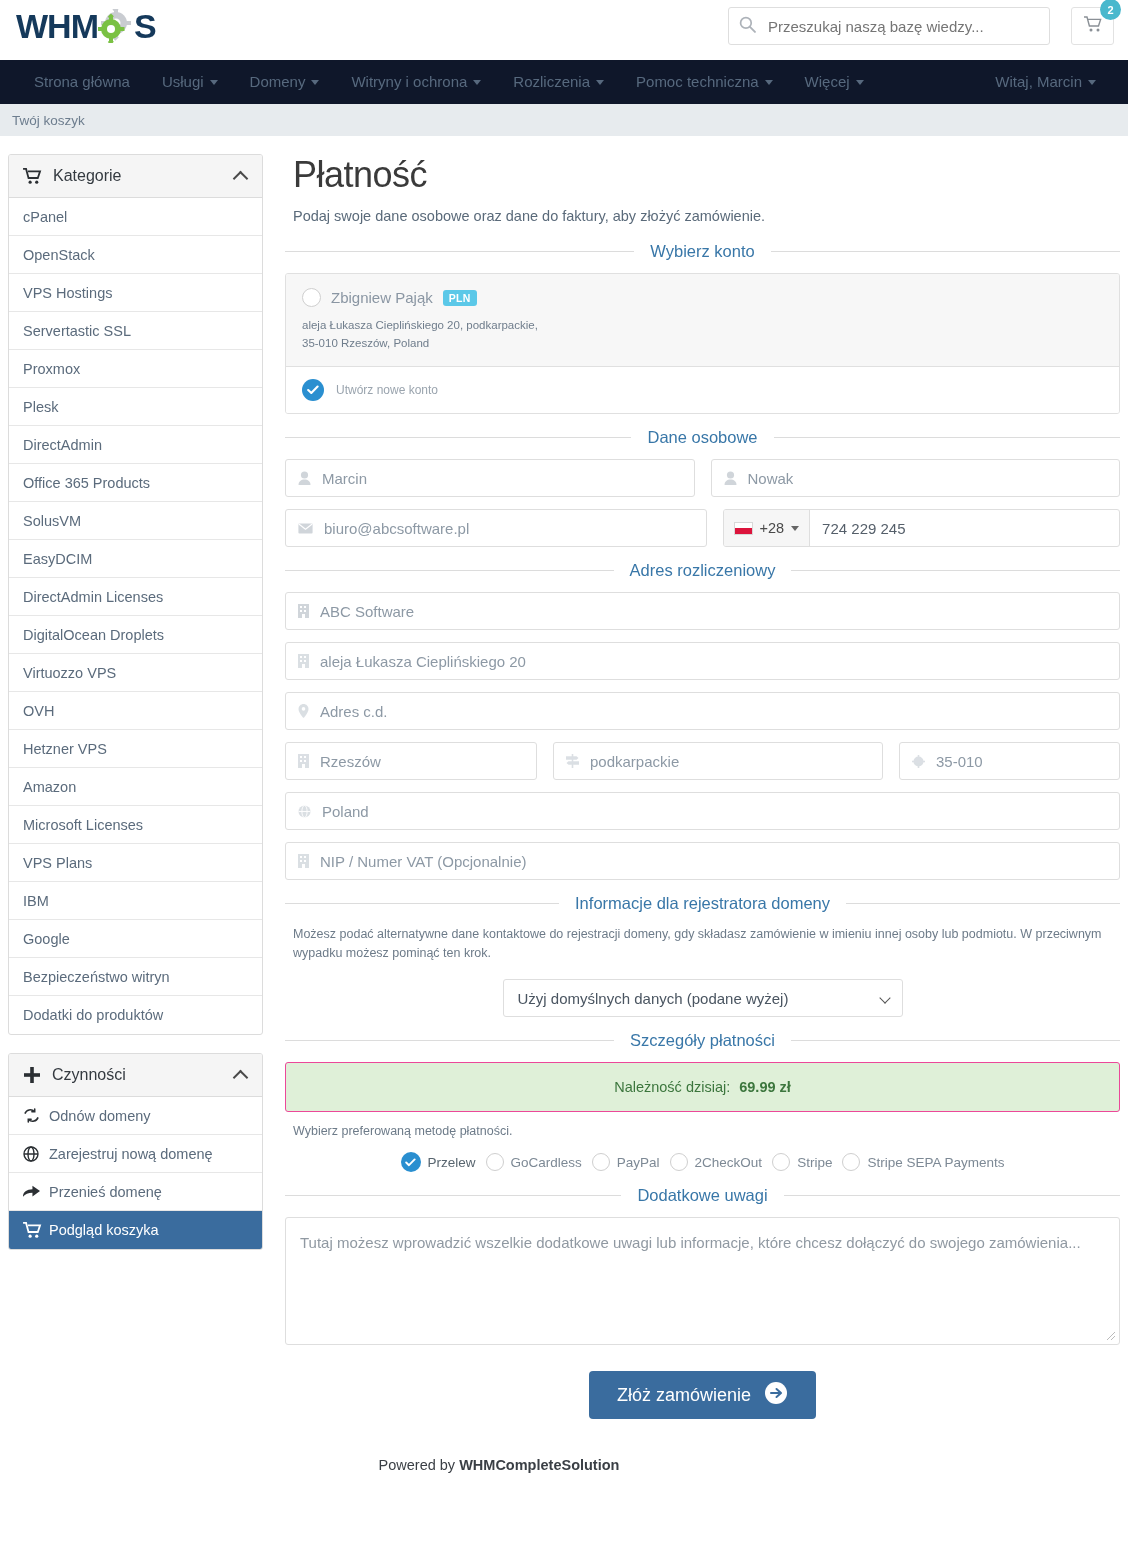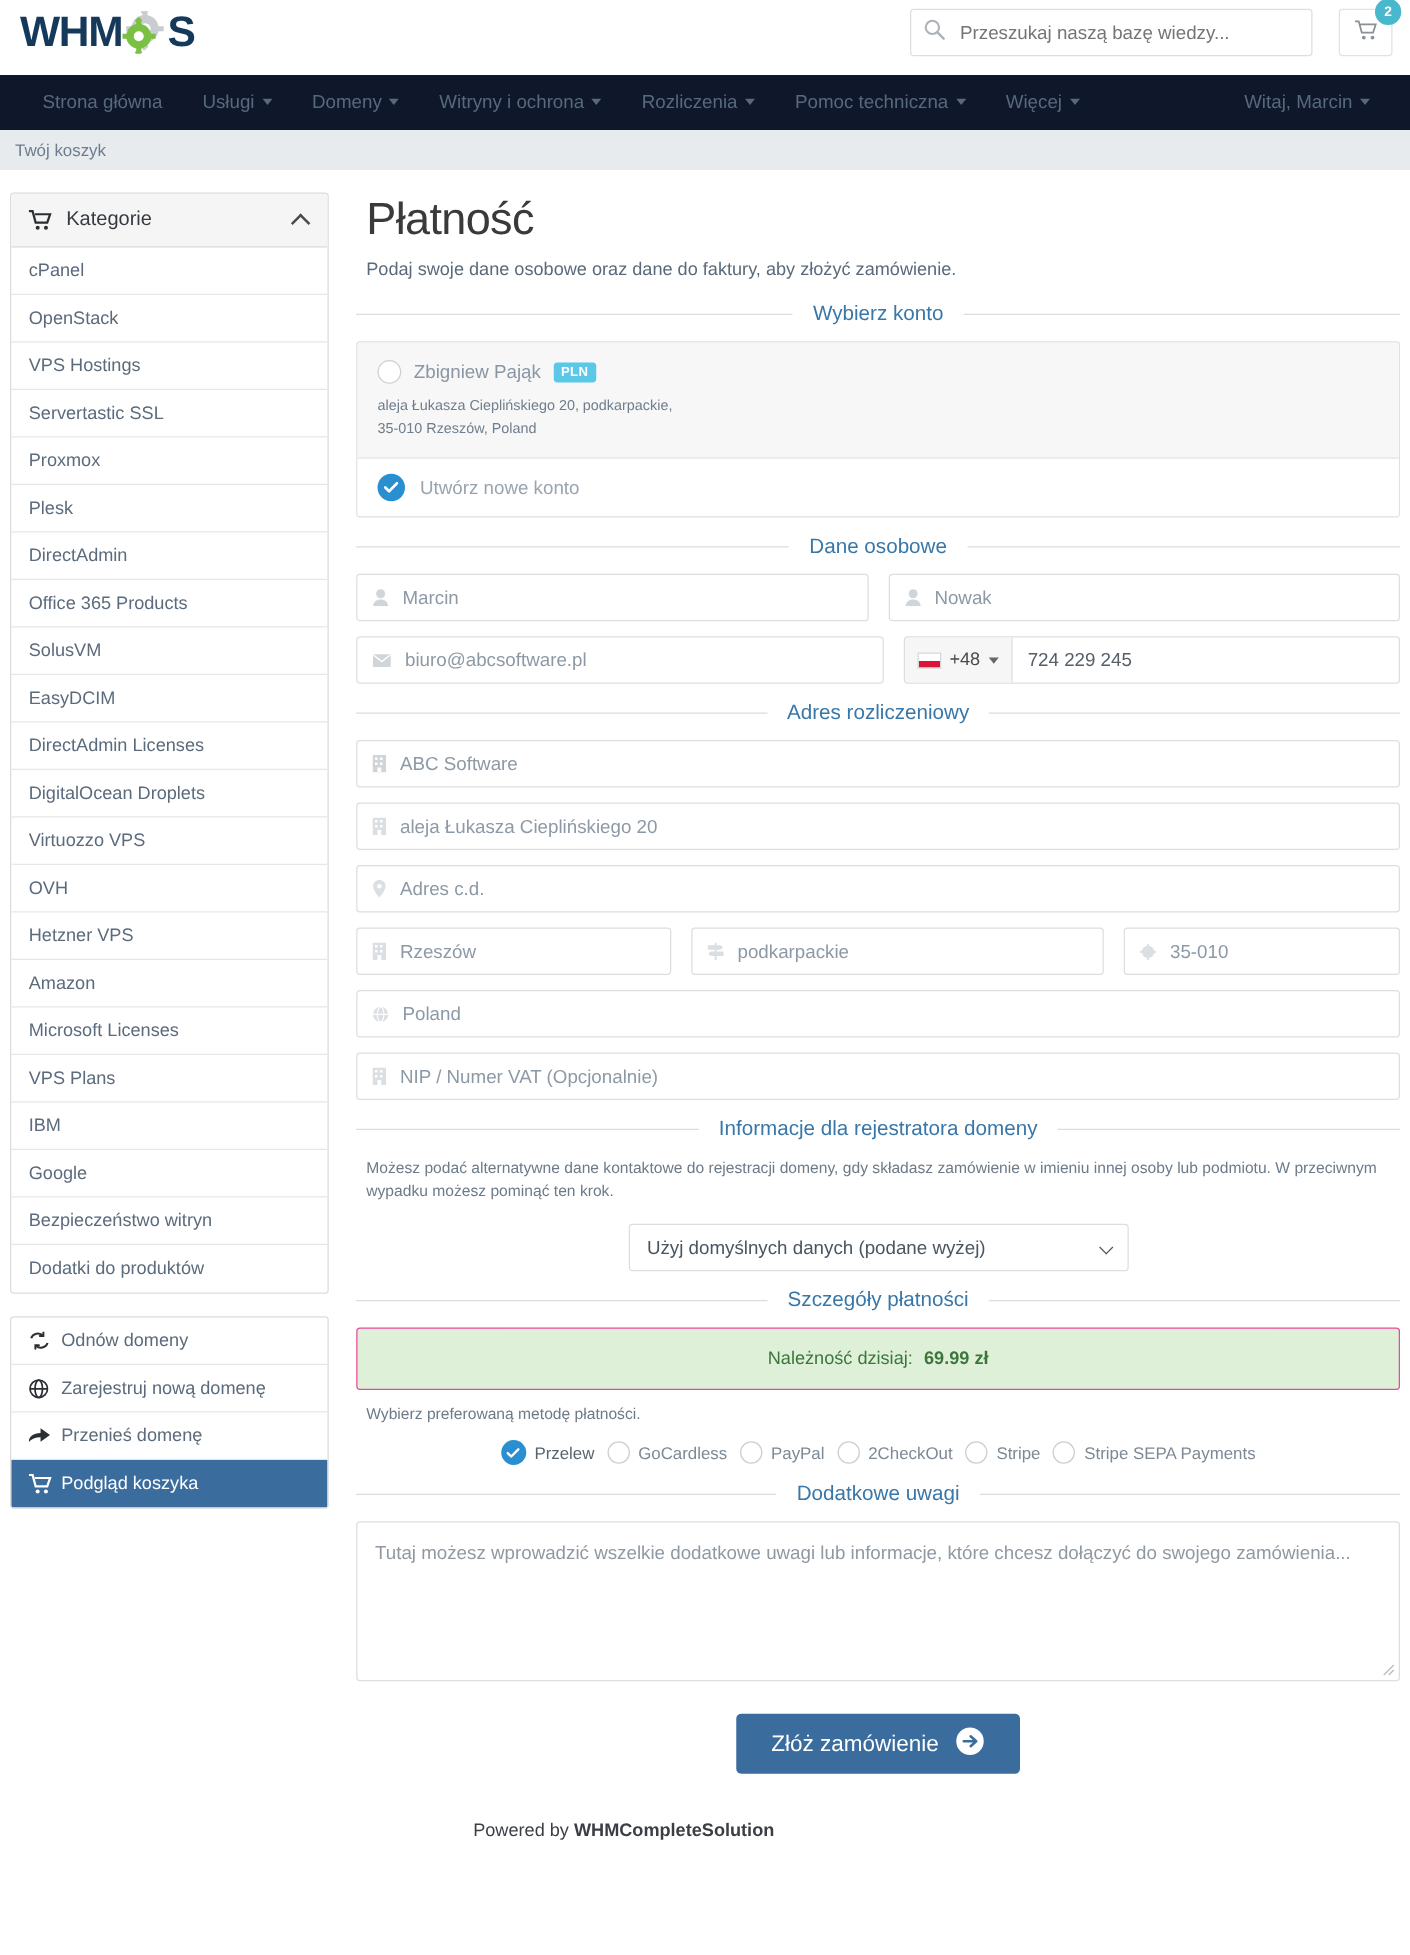--- a/index.html
+++ b/index.html
@@ -246,21 +246,21 @@
     border-radius: 3px;
     letter-spacing: .3px;
   }
   .acct-addr {
     font-size: 11.5px;
     color: #6f7d8c;
     margin-top: 9px;
     line-height: 18px;
   }
   .new-acct-label {
-    font-size: 15px;
+    font-size: 12px;
     color: #9aa4ae;
     margin-left: 12px;
     text-align: right;
   }
 
   
   .row { display: flex; gap: 16px; margin-bottom: 12px; }
   .field {
     flex: 1;
     height: 38px;
@@ -598,20 +598,30 @@
         <div class="panel-item">
             <span>Bezpieczeństwo witryn</span>
           </div>
         <div class="panel-item">
             <span>Dodatki do produktów</span>
           </div>
       </div>
     </div>
 
     <div class="panel">
+      <div class="panel-head">
+        <span class="ph-icon">
+          <svg width="18" height="18" viewBox="0 0 18 18" fill="#2b2f33">
+              <rect x="7.2" y="1" width="3.6" height="16"></rect>
+              <rect x="1" y="7.2" width="16" height="3.6"></rect>
+            </svg>
+        </span>
+        <span>Czynności</span>
+        <i class="chevron-up"></i>
+      </div>
       <div>
         <div class="panel-item">
           <span class="li-icon">
             <svg width="17" height="15" viewBox="0 0 18 16" fill="none" stroke="#2b2f33" stroke-width="1.7">
               <path d="M2 6a6 6 0 0 1 10-2.2M16 10a6 6 0 0 1-10 2.2"></path>
               <path d="M12.4 1v3h-3M5.6 15v-3h3" stroke-linecap="round"></path>
             </svg>
           </span>
           <span>Odnów domeny</span>
         </div>
@@ -713,21 +723,21 @@
           <svg width="15" height="11" viewBox="0 0 15 11" fill="#b4bcc4">
               <rect x="0.4" y="0.4" width="14.2" height="10.2" rx="1"></rect>
               <polyline points="0.8,1 7.5,6.2 14.2,1" fill="none" stroke="#fff" stroke-width="1.2"></polyline>
             </svg>
         </span>
         <span class="f-val">biuro@abcsoftware.pl</span>
       </div>
       <div class="phone-group">
         <div class="phone-prefix">
           <span class="flag-pl"></span>
-          <span>+48</span>
+          <span>+28</span>
           <span class="mini-caret"></span>
         </div>
         <div class="phone-val">724 229 245</div>
       </div>
     </div>
 
     <div class="legend">
       <span class="line"></span>
       <span class="txt">Adres rozliczeniowy</span>
       <span class="line"></span>

